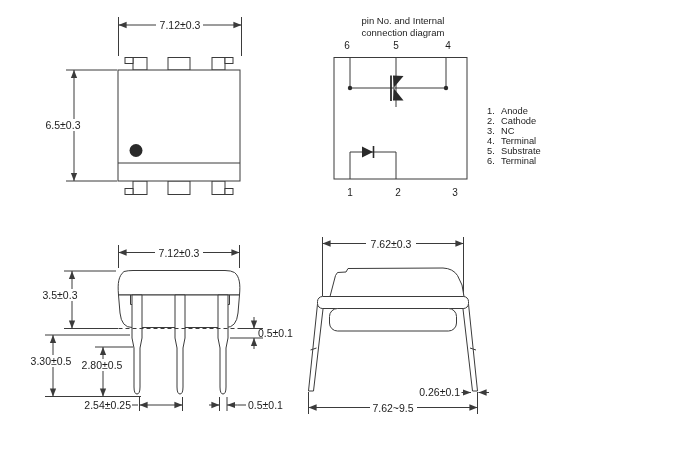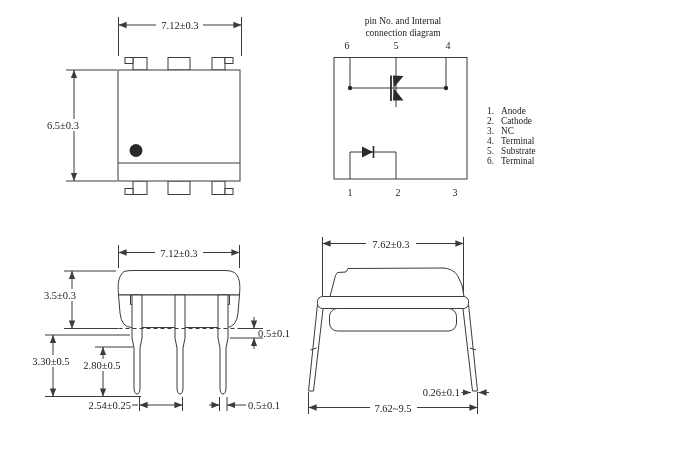--- a/index.html
+++ b/index.html
@@ -1,17 +1,17 @@
 <!DOCTYPE html>
 <html><head>
 <meta charset="utf-8">
 <style>
   html,body{margin:0;padding:0;background:#fff;}
   .page{position:relative;width:682px;height:458px;background:#ffffff;overflow:hidden;
-        font-family:Liberation Serif, serif;}
+        font-family:Liberation Sans, sans-serif;}
   svg{display:block}
   .ln{stroke:#3b3b3b;stroke-width:1;fill:none;}
   .fw{stroke:#3b3b3b;stroke-width:1;fill:#ffffff;}
   .fb{fill:#2a2a2a;stroke:none;}
   .dash{stroke:#3b3b3b;stroke-width:1;fill:none;stroke-dasharray:4 3;}
   .bg{fill:#ffffff;stroke:none;}
   text{fill:#1c1c1c;}
   .dtxt{font-size:10.5px;}
   .ptxt{font-size:10px;}
   .ttl{font-size:9.5px;}

